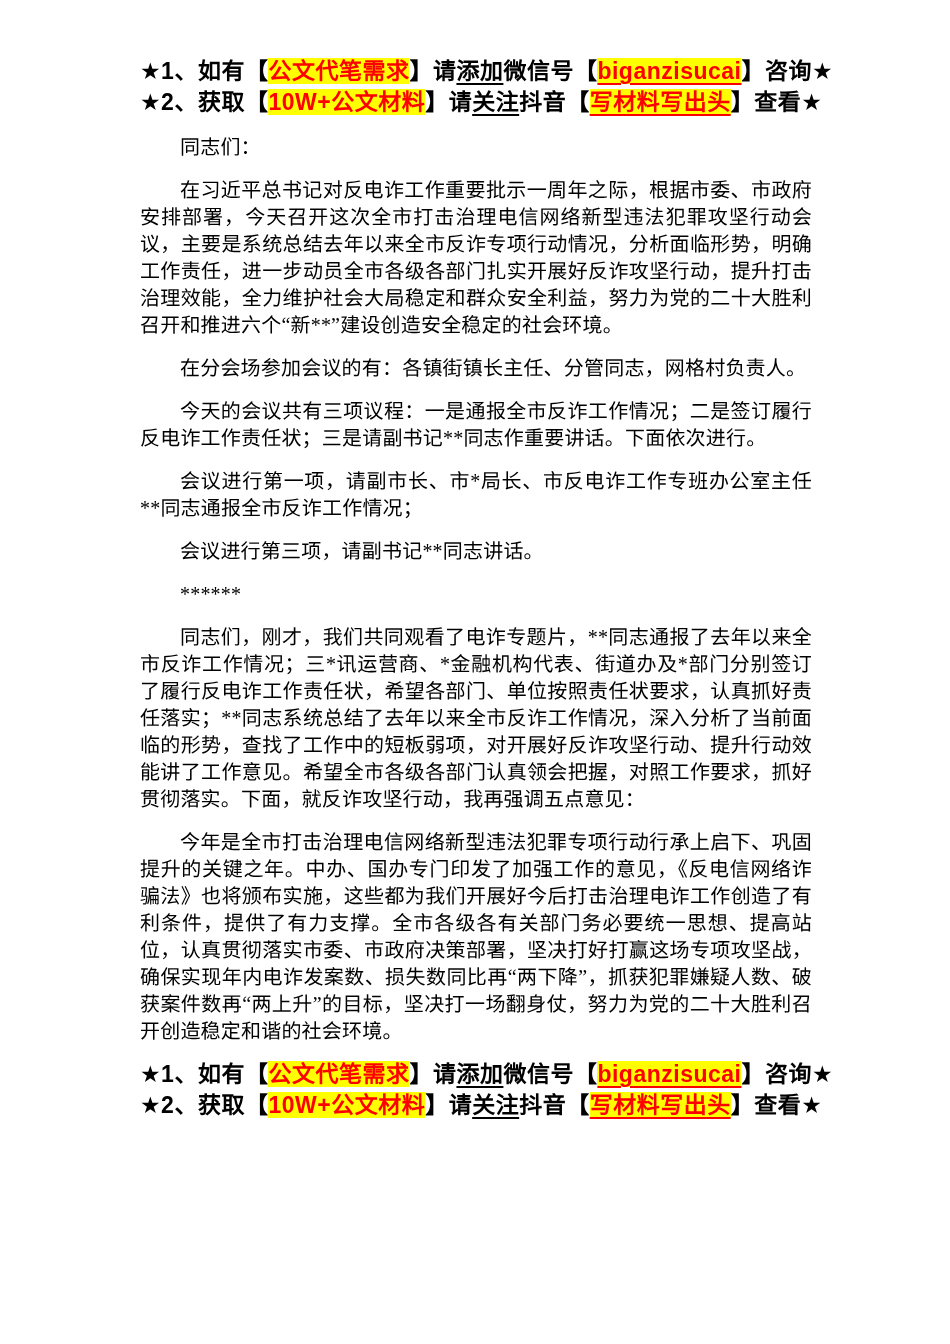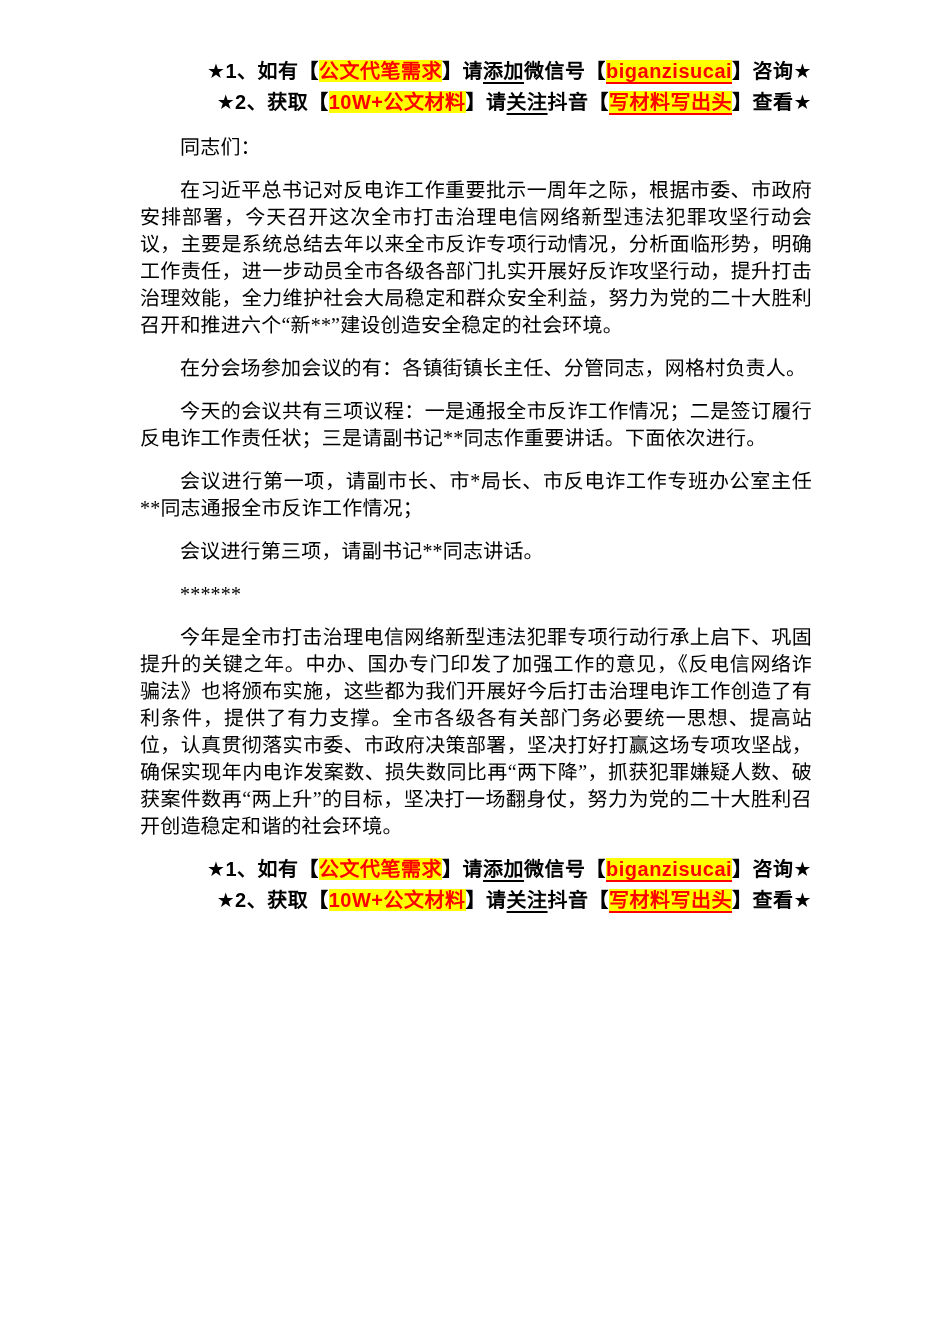--- a/index.html
+++ b/index.html
@@ -17,21 +17,21 @@
     padding: 56px 138px 36px 140px;
     overflow: hidden;
   }
   
   .hf-block { margin: 0 0 8px 0; }
   .hf-block.footer { margin: 14px 0 0 0; }
   .hf-line {
     text-align: right;
     font-family: "Liberation Sans", "DejaVu Sans", sans-serif;
     font-weight: 700;
-    font-size: 20px;
+    font-size: 23px;
     line-height: 31px;
     letter-spacing: 0.5px;
     white-space: nowrap;
   }
   
   .doc-body { margin-top: 2px; }
   .para {
     font-family: "Liberation Serif", "DejaVu Serif", serif;
     font-size: 20px;
     line-height: 27px;
@@ -63,19 +63,20 @@
       <div class="hf-line"><span>★2、获取【</span><span class="r-red r-hl">10W+公文材料</span><span>】请</span><span class="r-u">关注</span><span>抖音【</span><span class="r-red r-hl r-u">写材料写出头</span><span>】查看★</span></div>
     </div>
   <div class="doc-body" id="doc-body">
       <div class="para"><span>同志们：</span></div>
       <div class="para"><span>在习近平总书记对反电诈工作重要批示一周年之际，根据市委、市政府安排部署，今天召开这次全市打击治理电信网络新型违法犯罪攻坚行动会议，主要是系统总结去年以来全市反诈专项行动情况，分析面临形势，明确工作责任，进一步动员全市各级各部门扎实开展好反诈攻坚行动，提升打击治理效能，全力维护社会大局稳定和群众安全利益，努力为党的二十大胜利召开和推进六个“新**”建设创造安全稳定的社会环境。</span></div>
       <div class="para"><span>在分会场参加会议的有：各镇街镇长主任、分管同志，网格村负责人。</span></div>
       <div class="para"><span>今天的会议共有三项议程：一是通报全市反诈工作情况；二是签订履行反电诈工作责任状；三是请副书记**同志作重要讲话。下面依次进行。</span></div>
       <div class="para"><span>会议进行第一项，请副市长、市*局长、市反电诈工作专班办公室主任**同志通报全市反诈工作情况；</span></div>
       <div class="para"><span>会议进行第三项，请副书记**同志讲话。</span></div>
       <div class="para"><span>******</span></div>
+      <div class="para"><span>同志们，刚才，我们共同观看了电诈专题片，**同志通报了去年以来全市反诈工作情况；三*讯运营商、*金融机构代表、街道办及*部门分别签订了履行反电诈工作责任状，希望各部门、单位按照责任状要求，认真抓好责任落实；**同志系统总结了去年以来全市反诈工作情况，深入分析了当前面临的形势，查找了工作中的短板弱项，对开展好反诈攻坚行动、提升行动效能讲了工作意见。希望全市各级各部门认真领会把握，对照工作要求，抓好贯彻落实。下面，就反诈攻坚行动，我再强调五点意见：</span></div>
       <div class="para"><span>今年是全市打击治理电信网络新型违法犯罪专项行动行承上启下、巩固提升的关键之年。中办、国办专门印发了加强工作的意见，《反电信网络诈骗法》也将颁布实施，这些都为我们开展好今后打击治理电诈工作创造了有利条件，提供了有力支撑。全市各级各有关部门务必要统一思想、提高站位，认真贯彻落实市委、市政府决策部署，坚决打好打赢这场专项攻坚战，确保实现年内电诈发案数、损失数同比再“两下降”，抓获犯罪嫌疑人数、破获案件数再“两上升”的目标，坚决打一场翻身仗，努力为党的二十大胜利召开创造稳定和谐的社会环境。</span></div>
     </div>
   <div class="hf-block footer" id="promo-footer">
       <div class="hf-line"><span>★1、如有【</span><span class="r-red r-hl">公文代笔需求</span><span>】请</span><span class="r-u">添加</span><span>微信号【</span><span class="r-red r-hl r-u">biganzisucai</span><span>】咨询★</span></div>
       <div class="hf-line"><span>★2、获取【</span><span class="r-red r-hl">10W+公文材料</span><span>】请</span><span class="r-u">关注</span><span>抖音【</span><span class="r-red r-hl r-u">写材料写出头</span><span>】查看★</span></div>
     </div>
 </div>
 
 </body></html>

